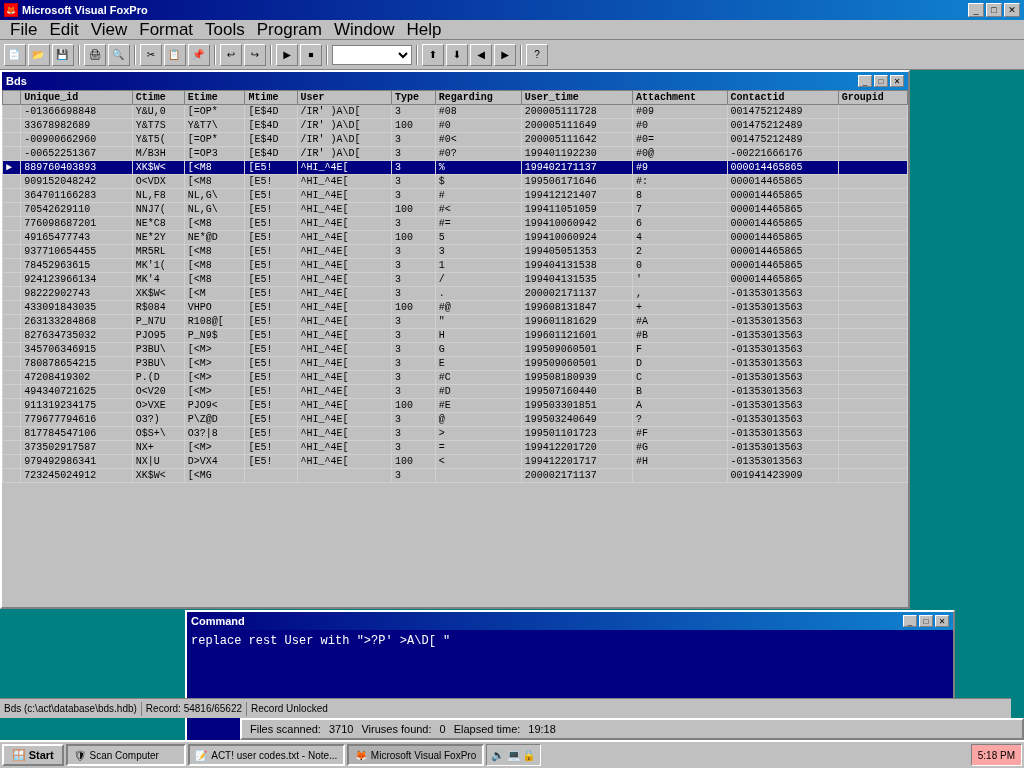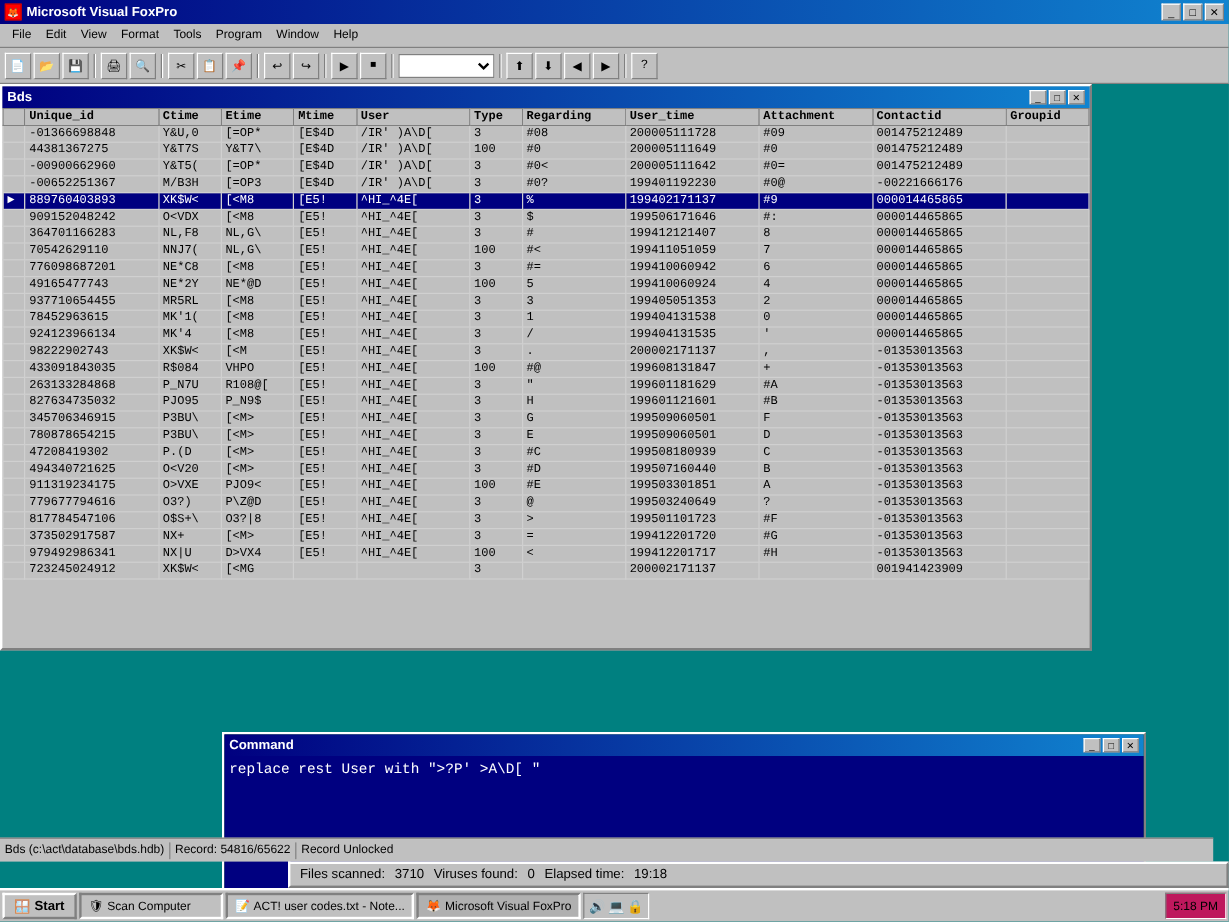--- a/index.html
+++ b/index.html
@@ -63,21 +63,21 @@
     .menu-bar {
       background: #c0c0c0;
       display: flex;
       align-items: center;
       padding: 2px 4px;
       height: 20px;
       border-bottom: 1px solid #808080;
     }
     .menu-item {
       padding: 2px 6px;
-      font-size: 10px;
+      font-size: 17px;
       cursor: pointer;
       color: black;
     }
 
     
     .toolbar {
       background: #c0c0c0;
       display: flex;
       align-items: center;
       padding: 2px 4px;
@@ -121,21 +121,21 @@
       bottom: 40px;
       background: #008080;
     }
 
     
     .bds-window {
       position: absolute;
       top: 0;
       left: 0;
       width: 910px;
-      height: 472px;
+      height: 539px;
       background: #c0c0c0;
       border: 2px solid;
       border-color: #ffffff #808080 #808080 #ffffff;
     }
     .window-title-bar {
       background: linear-gradient(to right, #000080, #1084d0);
       color: white;
       display: flex;
       align-items: center;
       padding: 2px 4px;
@@ -274,21 +274,21 @@
       min-width: 120px;
     }
     .taskbar-item.active {
       border-color: #808080 #ffffff #ffffff #808080;
       background: #b0b0b0;
     }
     .taskbar-clock {
       margin-left: auto;
       padding: 0 6px;
       font-size: 10px;
-      background: #be185d;
+      background: #fca5a5;
       border: 1px solid;
       border-color: #808080 #ffffff #ffffff #808080;
       height: 22px;
       display: flex;
       align-items: center;
     }
     .taskbar-tray {
       display: flex;
       align-items: center;
       gap: 2px;
@@ -414,21 +414,21 @@
               <td>/IR' )A\D[</td>
               <td>3</td>
               <td>#08</td>
               <td>200005111728</td>
               <td>#09</td>
               <td>001475212489</td>
               <td></td>
             </tr>
             <tr>
               <td></td>
-              <td>44381367275</td>
+              <td>33678982689</td>
               <td>Y&amp;T7S</td>
               <td>Y&amp;T7\</td>
               <td>[E$4D</td>
               <td>/IR' )A\D[</td>
               <td>100</td>
               <td>#0</td>
               <td>200005111649</td>
               <td>#0</td>
               <td>001475212489</td>
               <td></td>

